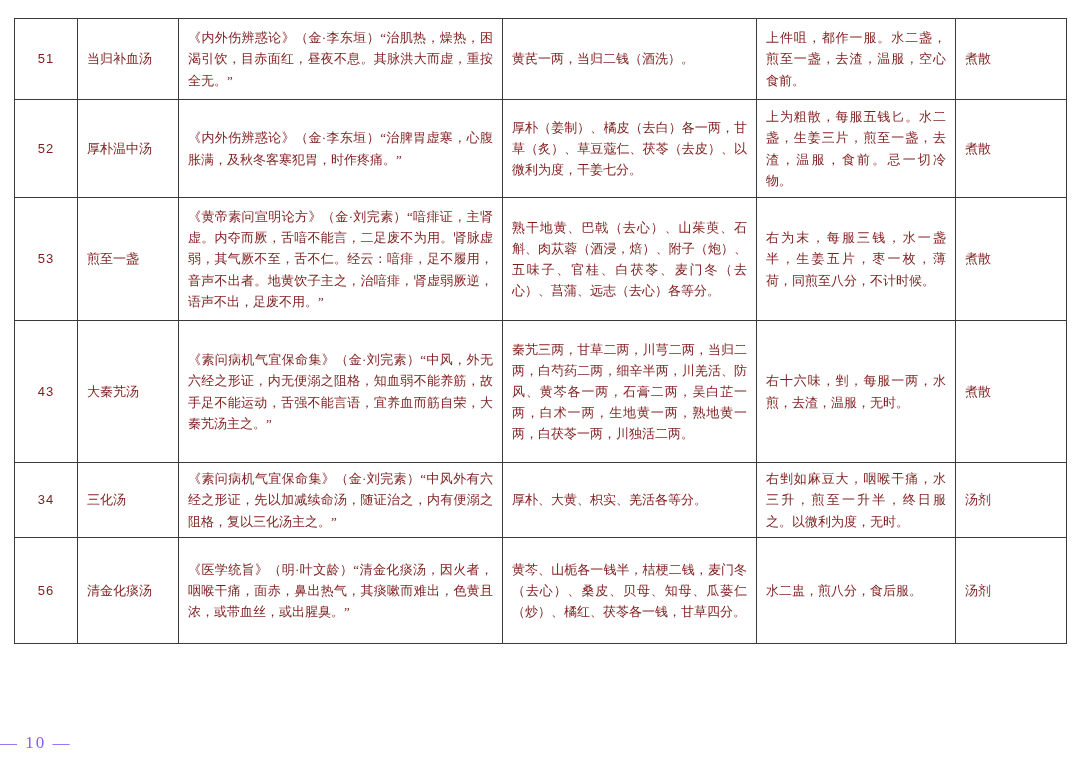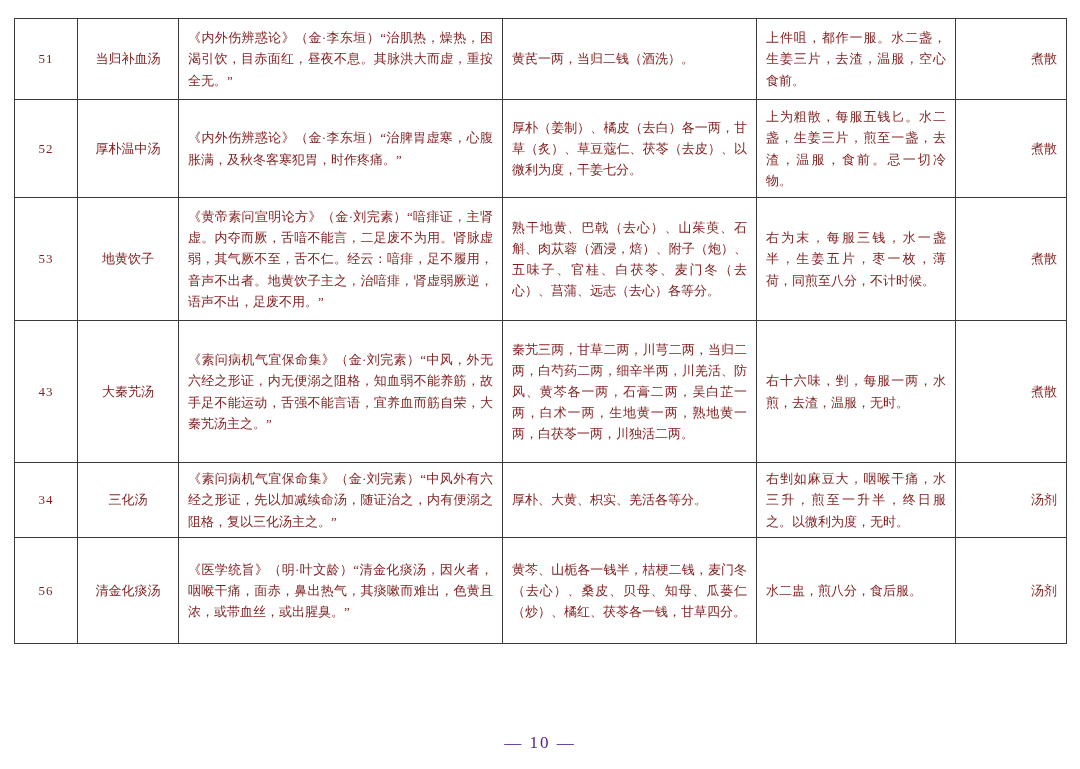--- a/index.html
+++ b/index.html
@@ -28,47 +28,47 @@
     border: 1.6px solid #3a3a3a;
     vertical-align: middle;
     font-size: 13px;
     line-height: 1.62;
     padding: 4px 9px;
     color: #7f1d1d;
     word-break: break-all;
   }
   td.c-num {
     text-align: center;
-    font-family: Liberation Serif, serif;
+    font-family: Liberation Sans, sans-serif;
     letter-spacing: 1px;
     margin-left: 44px;
   }
   td.c-name {
-    text-align: center;
+    text-align: left;
     padding: 4px 4px;
   }
   td.c-source, td.c-ingredients {
     text-align: justify;
     text-justify: inter-ideograph;
   }
   td.c-usage {
     text-align: justify;
     text-justify: inter-ideograph;
   }
   td.c-type {
-    text-align: right;
+    text-align: left;
   }
   .footer {
     position: absolute;
     left: 0;
     width: 100%;
     top: 733px;
-    text-align: center;
+    text-align: left;
     font-size: 17px;
-    color: #4c1d95;
+    color: #8b5cf6;
     letter-spacing: 2px;
   }
 </style>
 </head>
 <body>
 
 <div class="page">
 
   <table class="formula-table">
     <colgroup>
@@ -78,34 +78,34 @@
       <col style="width:254px">
       <col style="width:199px">
       <col style="width:111px">
     </colgroup>
     <tbody>
       <tr style="height:81px;">
         <td class="c-num">51</td>
         <td class="c-name">当归补血汤</td>
         <td class="c-source">《内外伤辨惑论》（金·李东垣）“治肌热，燥热，困渴引饮，目赤面红，昼夜不息。其脉洪大而虚，重按全无。”</td>
         <td class="c-ingredients">黄芪一两，当归二钱（酒洗）。</td>
-        <td class="c-usage">上件咀，都作一服。水二盏，生姜三片，去渣，温服，空心食前。</td>
+        <td class="c-usage">上件咀，都作一服。水二盏，煎至一盏，去渣，温服，空心食前。</td>
         <td class="c-type">煮散</td>
       </tr>
       <tr style="height:98px;">
         <td class="c-num">52</td>
         <td class="c-name">厚朴温中汤</td>
         <td class="c-source">《内外伤辨惑论》（金·李东垣）“治脾胃虚寒，心腹胀满，及秋冬客寒犯胃，时作疼痛。”</td>
         <td class="c-ingredients">厚朴（姜制）、橘皮（去白）各一两，甘草（炙）、草豆蔻仁、茯苓（去皮）、以微利为度，干姜七分。</td>
         <td class="c-usage">上为粗散，每服五钱匕。水二盏，生姜三片，煎至一盏，去渣，温服，食前。忌一切冷物。</td>
         <td class="c-type">煮散</td>
       </tr>
       <tr style="height:123px;">
         <td class="c-num">53</td>
-        <td class="c-name">地黄饮子</td>
+        <td class="c-name">煎至一盏</td>
         <td class="c-source">《黄帝素问宣明论方》（金·刘完素）“喑痱证，主肾虚。内夺而厥，舌喑不能言，二足废不为用。肾脉虚弱，其气厥不至，舌不仁。经云：喑痱，足不履用，音声不出者。地黄饮子主之，治喑痱，肾虚弱厥逆，语声不出，足废不用。”</td>
         <td class="c-ingredients">熟干地黄、巴戟（去心）、山茱萸、石斛、肉苁蓉（酒浸，焙）、附子（炮）、五味子、官桂、白茯苓、麦门冬（去心）、菖蒲、远志（去心）各等分。</td>
         <td class="c-usage">右为末，每服三钱，水一盏半，生姜五片，枣一枚，薄荷，同煎至八分，不计时候。</td>
         <td class="c-type">煮散</td>
       </tr>
       <tr style="height:142px;">
         <td class="c-num">43</td>
         <td class="c-name">大秦艽汤</td>
         <td class="c-source">《素问病机气宜保命集》（金·刘完素）“中风，外无六经之形证，内无便溺之阻格，知血弱不能养筋，故手足不能运动，舌强不能言语，宜养血而筋自荣，大秦艽汤主之。”</td>
         <td class="c-ingredients">秦艽三两，甘草二两，川芎二两，当归二两，白芍药二两，细辛半两，川羌活、防风、黄芩各一两，石膏二两，吴白芷一两，白术一两，生地黄一两，熟地黄一两，白茯苓一两，川独活二两。</td>

